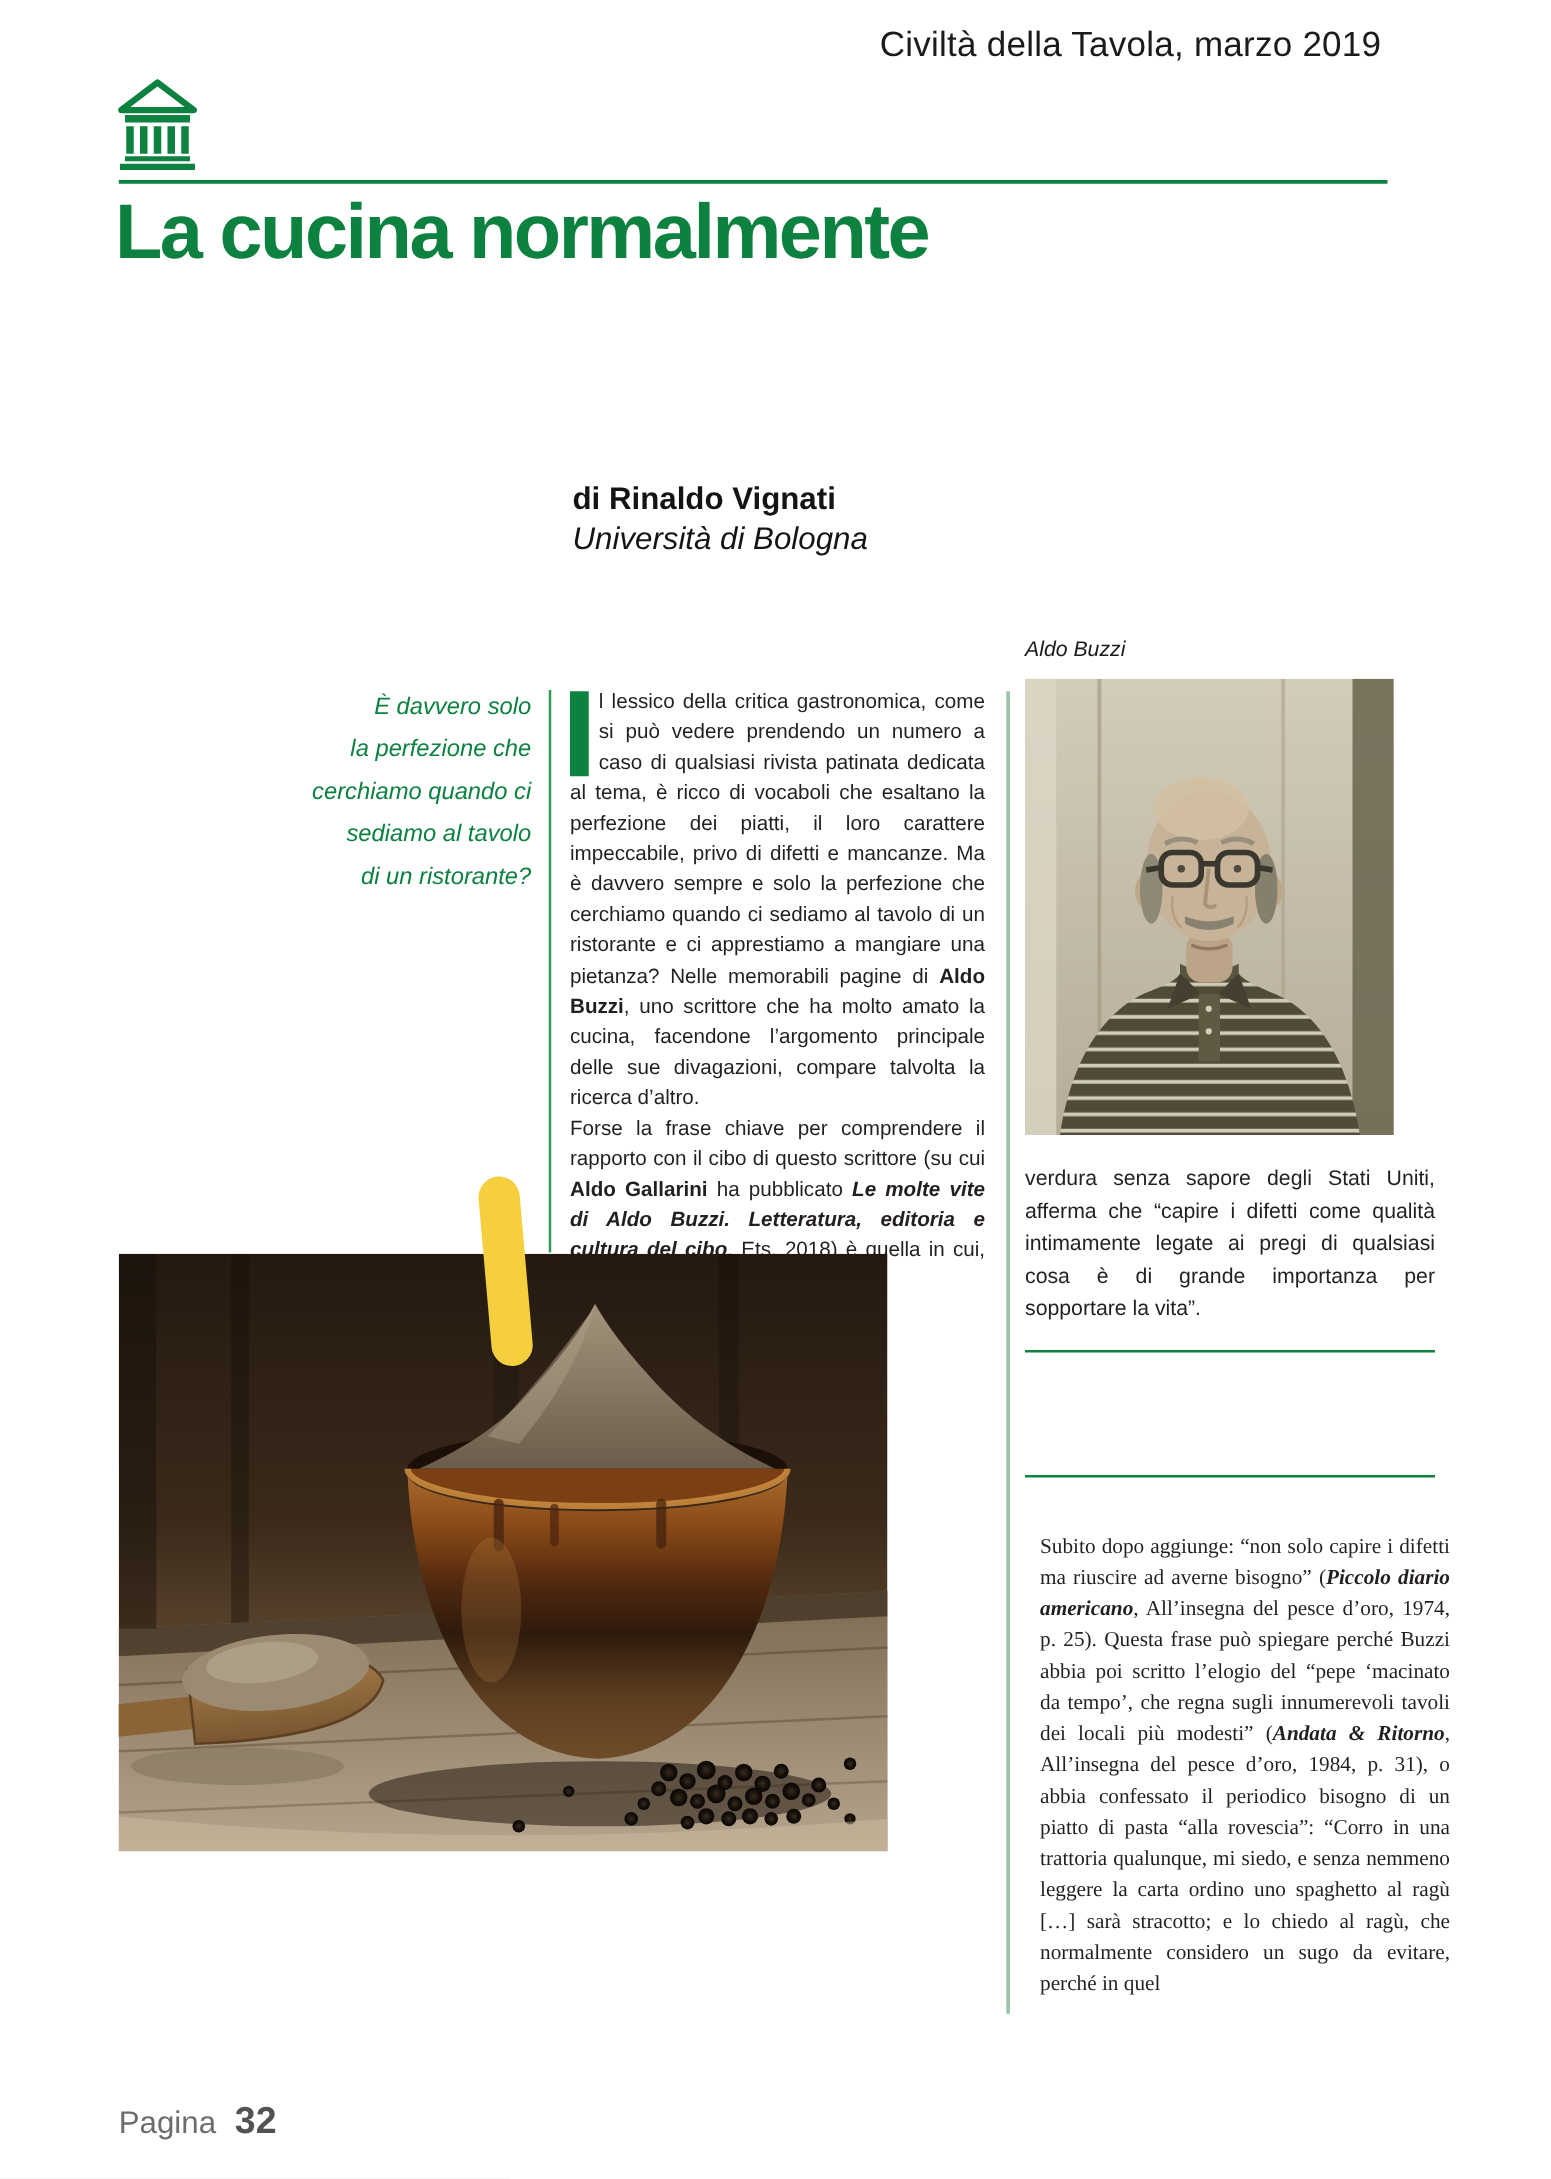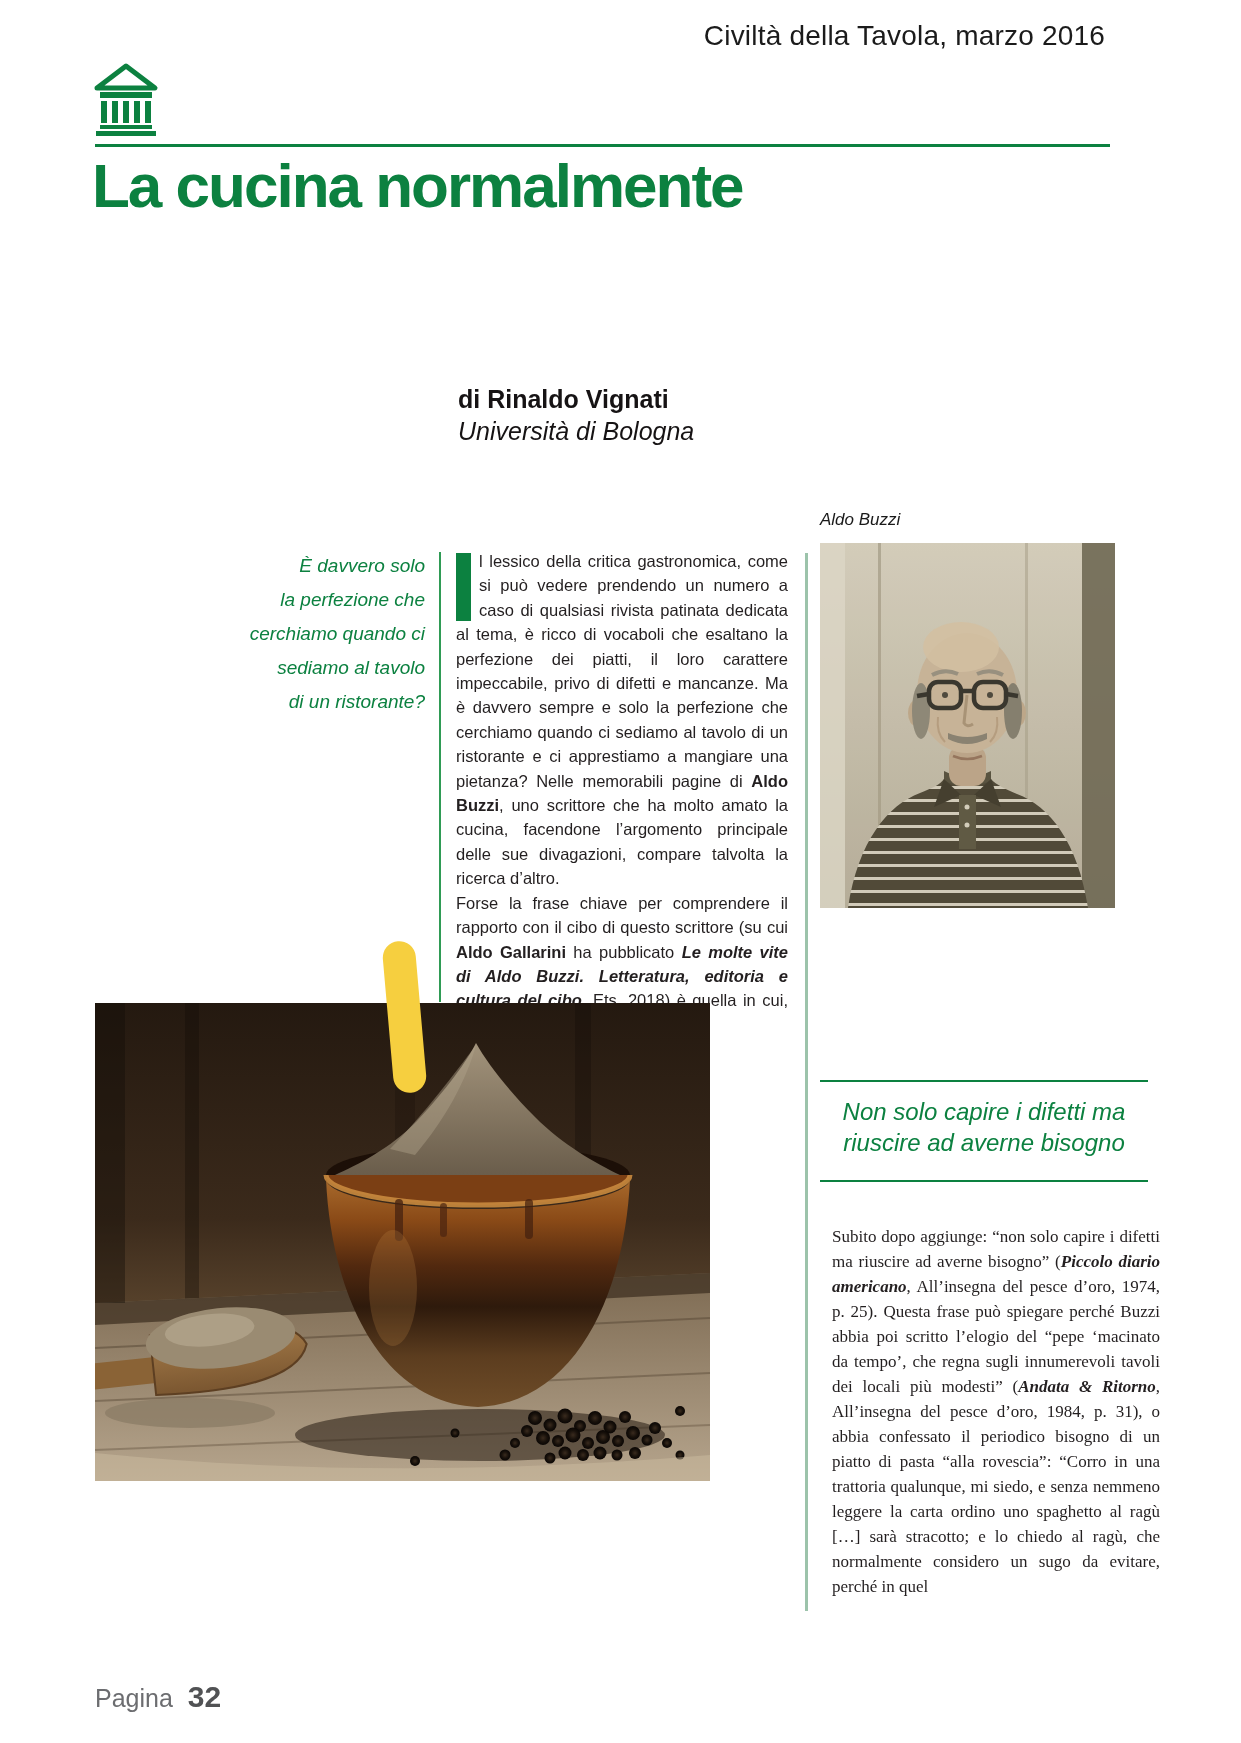--- a/index.html
+++ b/index.html
@@ -48,21 +48,21 @@
   .footer{position:absolute;left:95px;top:1648px;display:flex;align-items:baseline;gap:15px;}
   .footer-label{font-size:25px;color:var(--gray);}
   .footer-number{font-size:30px;font-weight:700;color:#515254;margin-top:32px;}
   svg{display:block;width:100%;height:100%;}
 </style>
 </head>
 <body>
 
 <div class="page">
 
-  <div class="header">Civiltà della Tavola, marzo 2016</div>
+  <div class="header">Civiltà della Tavola, marzo 2019</div>
 
   <div class="banner-icon">
     <svg viewBox="0 0 66 74" aria-hidden="true">
       <polygon points="33,4 62,26 4,26" fill="none" stroke="#0c8140" stroke-width="5" stroke-linejoin="round"></polygon>
       <rect x="7" y="30" width="52" height="6" fill="#0c8140"></rect>
       <rect x="8" y="39" width="6" height="22" fill="#0c8140"></rect>
       <rect x="19" y="39" width="6" height="22" fill="#0c8140"></rect>
       <rect x="30" y="39" width="6" height="22" fill="#0c8140"></rect>
       <rect x="41" y="39" width="6" height="22" fill="#0c8140"></rect>
       <rect x="52" y="39" width="6" height="22" fill="#0c8140"></rect>
@@ -232,23 +232,23 @@
           <circle cx="320" cy="458" r="5"></circle>
         <circle cx="360" cy="430" r="4.5"></circle>
           <circle cx="585" cy="408" r="5"></circle>
           <circle cx="410" cy="452" r="5.5"></circle>
       </g>
       <path d="M0,478 L615,478 L615,452 C400,470 200,470 0,450 Z" fill="#cbbba0" opacity="0.5"></path>
       <rect width="30" height="300" fill="#120c07" opacity="0.4"></rect>
     </svg>
   </div>
 
+  <p class="col3-intro"><span>verdura senza sapore degli Stati Uniti, afferma che “capire i difetti come qualità intimamente legate ai pregi di qualsiasi cosa è di grande importanza per sopportare la vita”.</span></p>
 
   <div class="subhead-rule rule-top"></div>
-  <div class="subhead">Non solo capire i difetti ma<br>riuscire ad averne bisogno</div>
   <div class="subhead-rule rule-bottom"></div>
 
   <p class="col3-body"><span>Subito dopo aggiunge: “non solo capire i difetti ma riuscire ad averne bisogno” (</span><span class="seg-bi">Piccolo diario americano</span><span>, All’insegna del pesce d’oro, 1974, p. 25). Questa frase può spiegare perché Buzzi abbia poi scritto l’elogio del “pepe ‘macinato da tempo’, che regna sugli innumerevoli tavoli dei locali più modesti” (</span><span class="seg-bi">Andata &amp; Ritorno</span><span>, All’insegna del pesce d’oro, 1984, p. 31), o abbia confessato il periodico bisogno di un piatto di pasta “alla rovescia”: “Corro in una trattoria qualunque, mi siedo, e senza nemmeno leggere la carta ordino uno spaghetto al ragù […] sarà stracotto; e lo chiedo al ragù, che normalmente considero un sugo da evitare, perché in quel</span></p>
 
   <div class="footer">
     <span class="footer-label">Pagina</span>
     <span class="footer-number">32</span>
   </div>
 
 </div>

